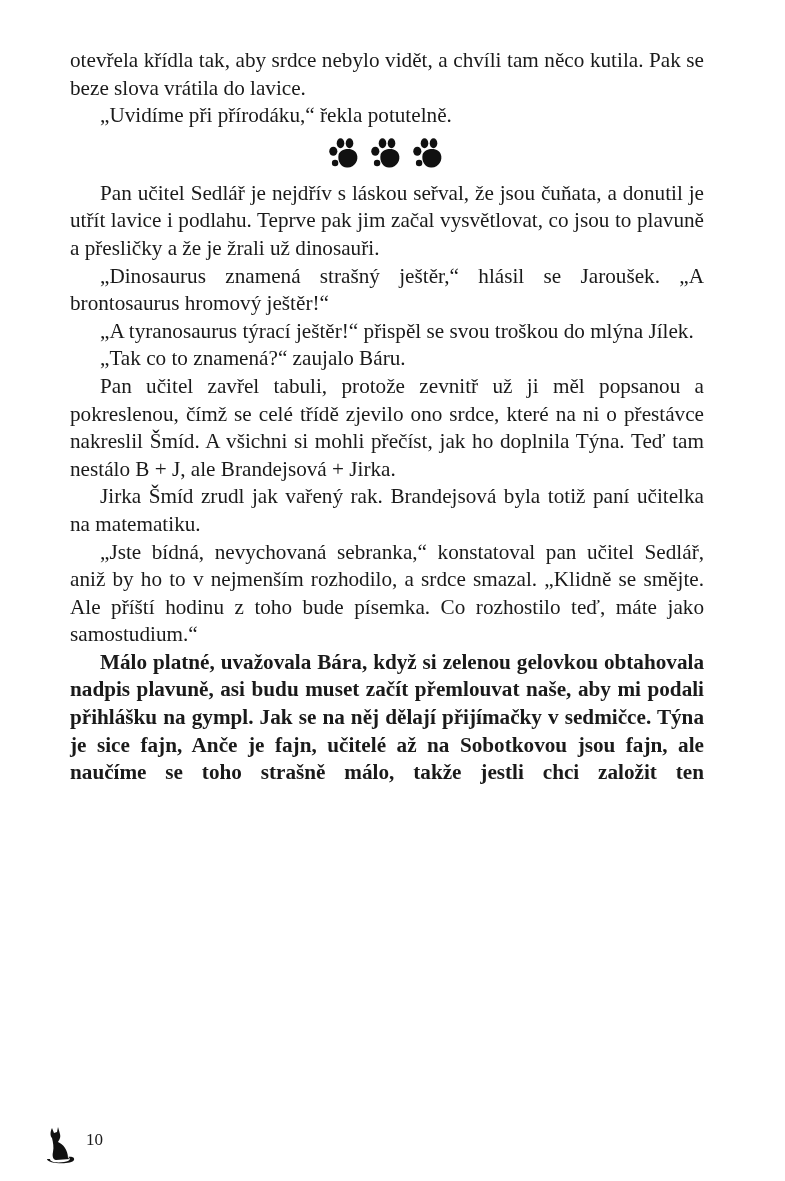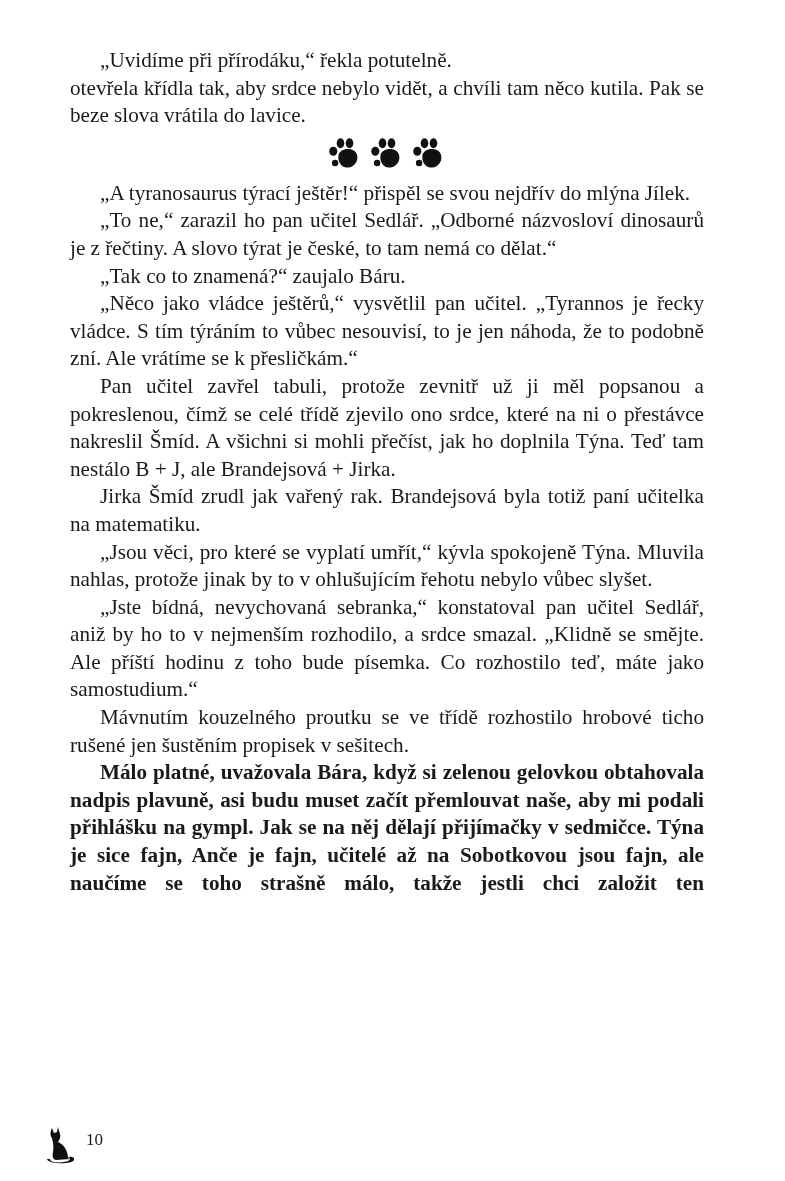--- a/index.html
+++ b/index.html
@@ -23,22 +23,22 @@
   .cat { width: 34px; height: 40px; }
   .pagenum {
     font-family: "Liberation Serif", "DejaVu Serif", serif; font-size: 17px; color: #1a1a1a;
     margin-bottom: 12px;
   }
 </style>
 </head>
 <body>
 
 <div class="page">
+  <p class="p">otevřela křídla tak, aby srdce nebylo vidět, a chvíli tam něco kutila. Pak se beze slova vrátila do lavice.</p>
   <p class="p ind">„Uvidíme při přírodáku,“ řekla potutelně.</p>
-  <p class="p">otevřela křídla tak, aby srdce nebylo vidět, a chvíli tam něco kutila. Pak se beze slova vrátila do lavice.</p>
 
   <div class="divider">
     <svg class="paw" viewBox="0 0 40 40">
       <ellipse cx="15" cy="8" rx="4.2" ry="5.5" fill="#111"></ellipse>
       <ellipse cx="25" cy="8" rx="4.2" ry="5.5" fill="#111"></ellipse>
       <ellipse cx="7" cy="17" rx="4.5" ry="5" fill="#111"></ellipse>
       <ellipse cx="9" cy="30" rx="3.6" ry="3.6" fill="#111"></ellipse>
       <path d="M13 20 C 16 13, 30 12, 33 20 C 36 27, 30 36, 22 35 C 16 35, 11 28, 13 20 Z" fill="#111"></path>
     </svg>
     <svg class="paw" viewBox="0 0 40 40">
@@ -50,29 +50,27 @@
     </svg>
     <svg class="paw" viewBox="0 0 40 40">
       <ellipse cx="15" cy="8" rx="4.2" ry="5.5" fill="#111"></ellipse>
       <ellipse cx="25" cy="8" rx="4.2" ry="5.5" fill="#111"></ellipse>
       <ellipse cx="7" cy="17" rx="4.5" ry="5" fill="#111"></ellipse>
       <ellipse cx="9" cy="30" rx="3.6" ry="3.6" fill="#111"></ellipse>
       <path d="M13 20 C 16 13, 30 12, 33 20 C 36 27, 30 36, 22 35 C 16 35, 11 28, 13 20 Z" fill="#111"></path>
     </svg>
   </div>
 
-  <p class="p ind">„A tyranosaurus týrací ještěr!“ přispěl se svou nejdřív do mlýna Jílek.</p>
-  <p class="p ind">„To ne,“ zarazil ho pan učitel Sedlář. „Odborné názvosloví dinosaurů je z řečtiny. A slovo týrat je české, to tam nemá co dělat.“</p>
+  <p class="p ind">Pan učitel Sedlář je nejdřív s láskou seřval, že jsou čuňata, a donutil je utřít lavice i podlahu. Teprve pak jim začal vysvětlovat, co jsou to plavuně a přesličky a že je žrali už dinosauři.</p>
+  <p class="p ind">„Dinosaurus znamená strašný ještěr,“ hlásil se Jaroušek. „A brontosaurus hromový ještěr!“</p>
+  <p class="p ind">„A tyranosaurus týrací ještěr!“ přispěl se svou troškou do mlýna Jílek.</p>
   <p class="p ind">„Tak co to znamená?“ zaujalo Báru.</p>
-  <p class="p ind">„Něco jako vládce ještěrů,“ vysvětlil pan učitel. „Tyrannos je řecky vládce. S tím týráním to vůbec nesouvisí, to je jen náhoda, že to podobně zní. Ale vrátíme se k přesličkám.“</p>
   <p class="p ind">Pan učitel zavřel tabuli, protože zevnitř už ji měl popsanou a pokreslenou, čímž se celé třídě zjevilo ono srdce, které na ni o přestávce nakreslil Šmíd. A všichni si mohli přečíst, jak ho doplnila Týna. Teď tam nestálo B + J, ale Brandejsová + Jirka.</p>
   <p class="p ind">Jirka Šmíd zrudl jak vařený rak. Brandejsová byla totiž paní učitelka na matematiku.</p>
-  <p class="p ind">„Jsou věci, pro které se vyplatí umřít,“ kývla spokojeně Týna. Mluvila nahlas, protože jinak by to v ohlušujícím řehotu nebylo vůbec slyšet.</p>
   <p class="p ind">„Jste bídná, nevychovaná sebranka,“ konstatoval pan učitel Sedlář, aniž by ho to v nejmenším rozhodilo, a srdce smazal. „Klidně se smějte. Ale příští hodinu z toho bude písemka. Co rozhostilo teď, máte jako samostudium.“</p>
-  <p class="p ind">Mávnutím kouzelného proutku se ve třídě rozhostilo hrobové ticho rušené jen šustěním propisek v sešitech.</p>
   <p class="p ind full">Málo platné, uvažovala Bára, když si zelenou gelovkou obtahovala nadpis plavuně, asi budu muset začít přemlouvat naše, aby mi podali přihlášku na gympl. Jak se na něj dělají přijímačky v sedmičce. Týna je sice fajn, Anče je fajn, učitelé až na Sobotkovou jsou fajn, ale naučíme se toho strašně málo, takže jestli chci založit ten</p>
 </div>
 
 <div class="footer">
   <svg class="cat" viewBox="0 0 34 40">
     <path d="M8 2 L10 7 L13 6 L14 1 L16 8 C 17 12, 15 14, 14 16 C 19 18, 24 24, 24 32 L 26 33 L 12 34 C 9 34, 8 30, 9 26 C 10 21, 9 16, 8 12 C 6 10, 6 6, 8 2 Z" fill="#111"></path>
     <path d="M3 33 C 3 38, 28 39, 30 34 C 31 31, 27 30, 24 31 C 27 32, 27 35, 20 36 C 12 37, 6 36, 6 33 Z" fill="#111"></path>
   </svg>
   <span class="pagenum">10</span>
 </div>

